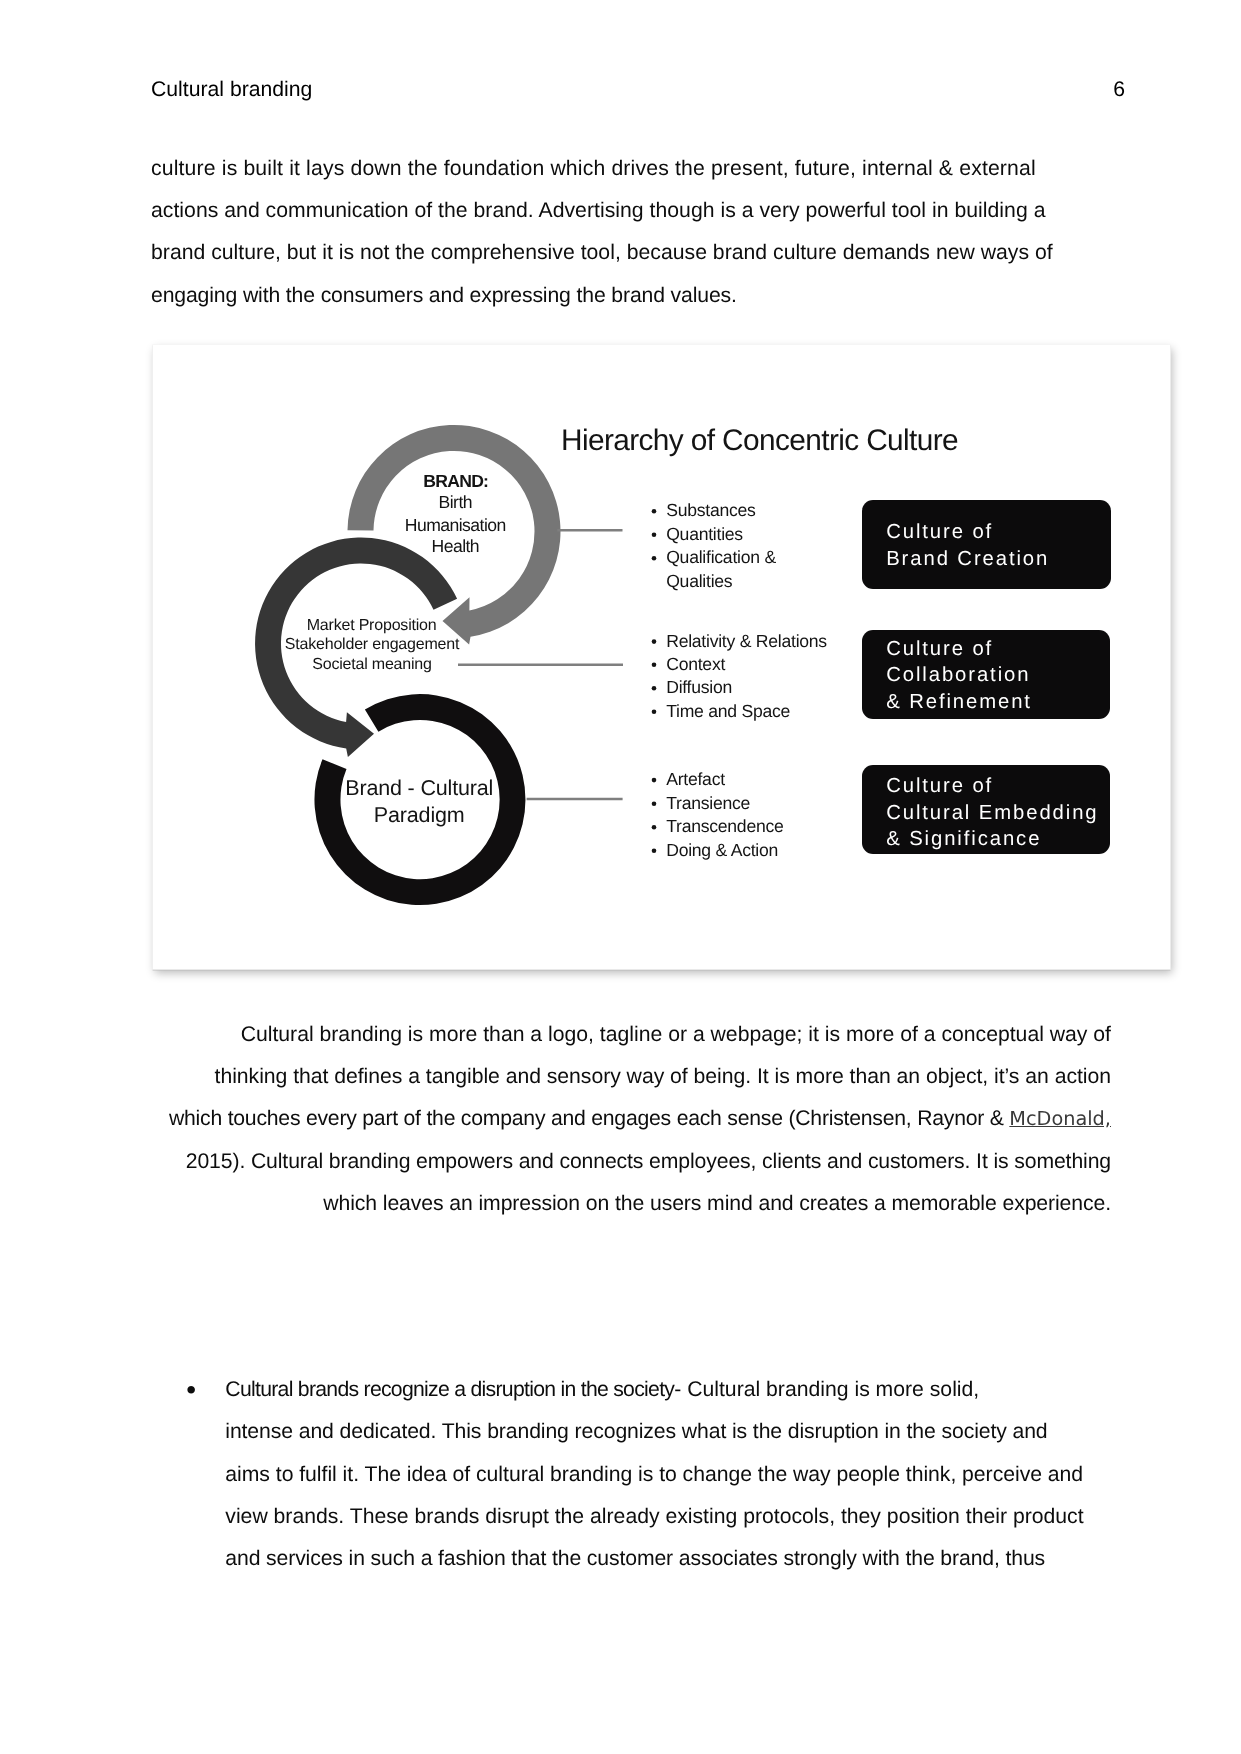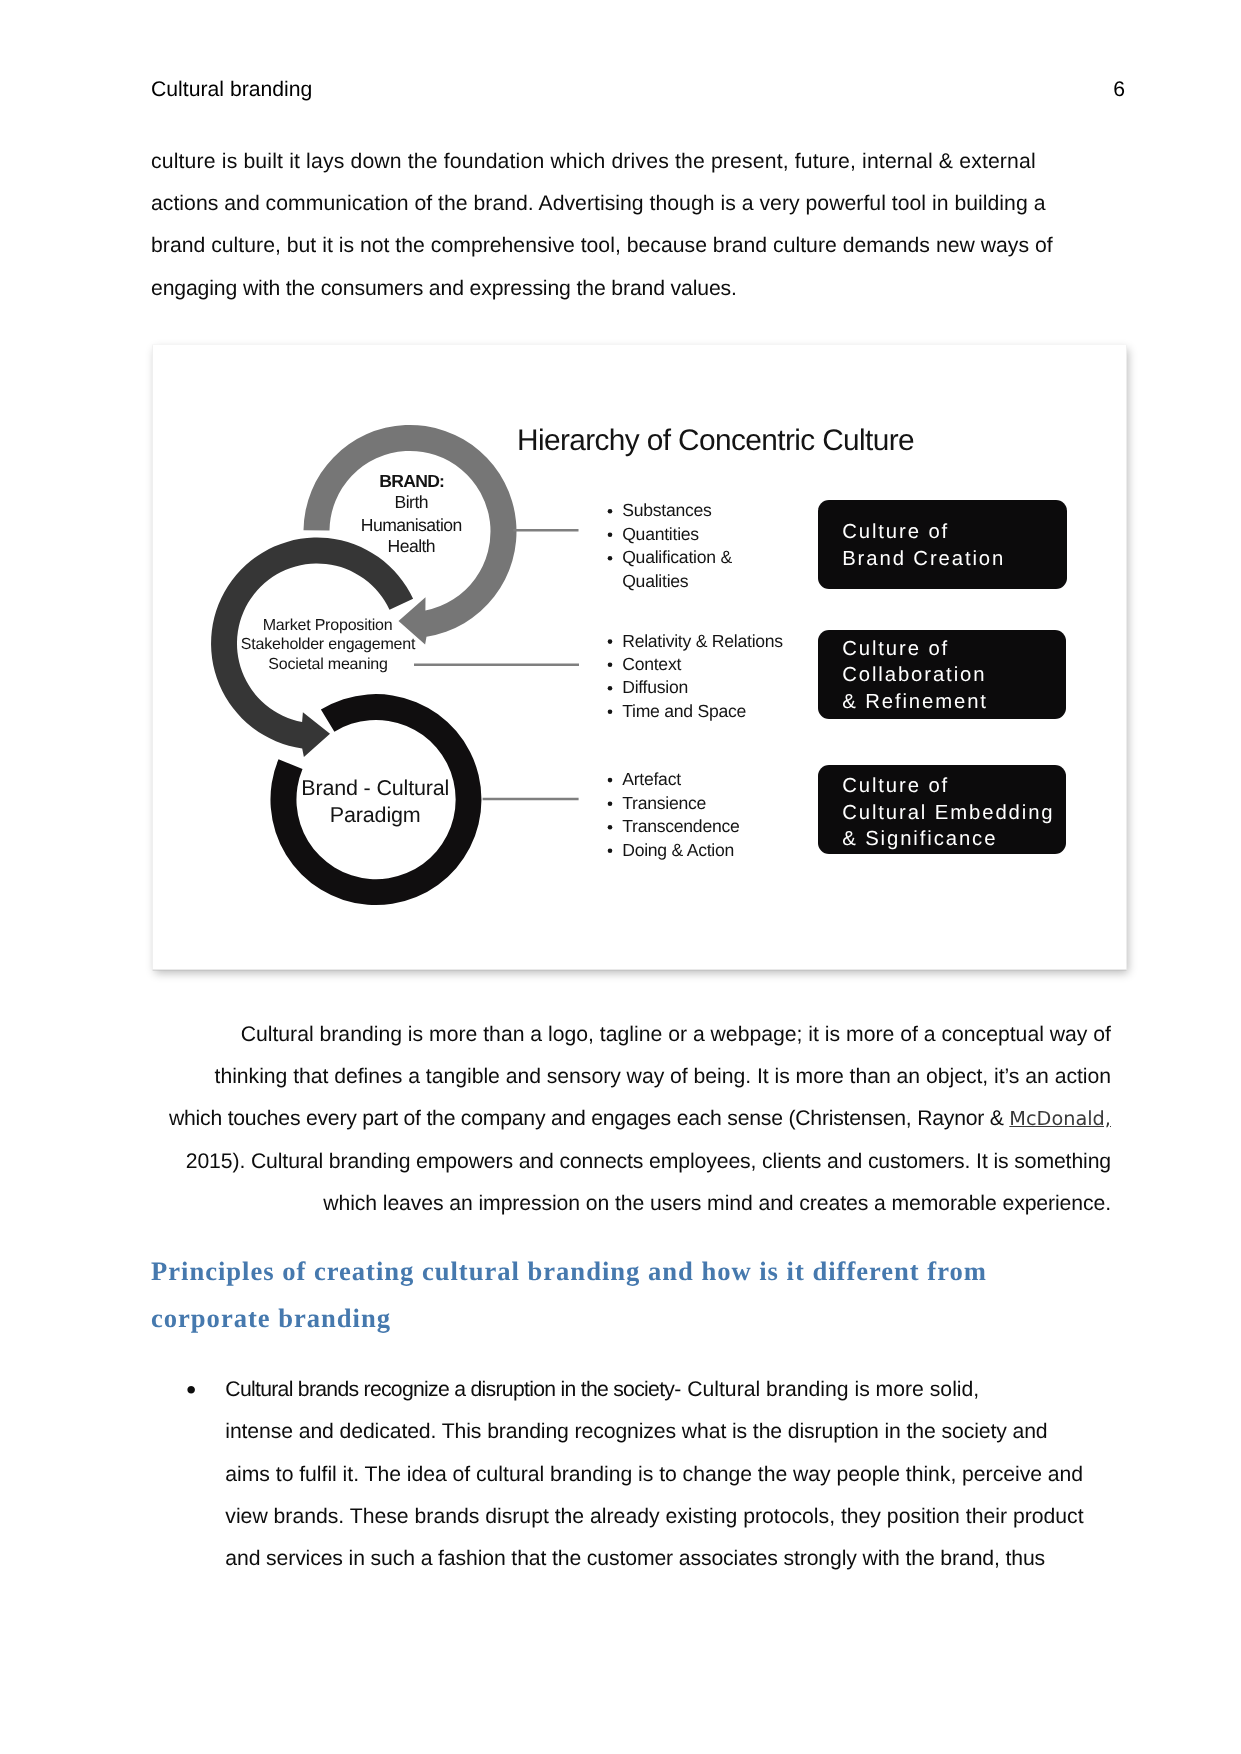--- a/index.html
+++ b/index.html
@@ -9,39 +9,39 @@
   .page{position:relative;width:1241px;height:1754px;overflow:hidden;background:#fff;filter:blur(0.3px);}
 
   
   .hdr{position:absolute;left:151px;top:79px;font-size:21.2px;color:#000;line-height:1;}
   .pageno{position:absolute;left:1101px;top:79px;width:24px;text-align:right;
           font-size:21.2px;color:#000;line-height:1;}
 
   
   .para{position:absolute;left:151px;width:960px;font-size:21.2px;color:#0d0d0d;
         line-height:42.2px;white-space:pre;}
-  .p1{top:141px;}
+  .p1{top:148px;}
   .p2{top:1014px;text-align:right;}
 
   .mcd{color:#3a3a3a;font-family:"DejaVu Sans",sans-serif;font-size:19.3px;text-decoration:underline;}
 
   
   .h2{position:absolute;left:151px;top:1248px;width:950px;
       font-family:"Liberation Serif",serif;font-weight:bold;font-size:26.6px;
       letter-spacing:0.98px;color:#4679ae;line-height:47.1px;white-space:pre;}
 
   
   .bul{position:absolute;left:225.3px;top:1369px;width:920px;font-size:21.2px;color:#0d0d0d;
        line-height:42.3px;white-space:pre;}
   .bul .dot{position:absolute;left:-39.0px;top:-0.3px;font-size:28px;line-height:42.3px;}
   .bul b{font-weight:normal;}
 
   
   .fig{position:absolute;left:153px;top:345px;width:973px;height:624px;background:#fff;
-       box-shadow:0 0 0 0.8px #f6f6f6, 0 1px 0 0.4px #b8b8b8, 2px 4px 9px rgba(0,0,0,0.28);}
+       box-shadow:0 0 0 0.8px #f6f6f6, 0 1px 0 0.4px #b8b8b8, 2px 4px 9px rgba(0,0,0,0.28);padding-left:44px;}
   .fig svg{display:block;filter:blur(0.3px);}
 </style>
 </head>
 <body>
 
 <div class="page">
 
   <div class="hdr">Cultural branding</div>
   <div class="pageno">6</div>
 
@@ -108,17 +108,16 @@
           <text x="689.2" y="362.5" font-family="&quot;Liberation Sans&quot;, sans-serif" font-size="20.3" fill="#ffffff" letter-spacing="1.9">&amp; Refinement</text>
           <text x="689.2" y="447.4" font-family="&quot;Liberation Sans&quot;, sans-serif" font-size="20.3" fill="#ffffff" letter-spacing="1.9">Culture of</text>
           <text x="689.2" y="473.5" font-family="&quot;Liberation Sans&quot;, sans-serif" font-size="20.3" fill="#ffffff" letter-spacing="1.9">Cultural Embedding</text>
           <text x="689.2" y="499.6" font-family="&quot;Liberation Sans&quot;, sans-serif" font-size="20.3" fill="#ffffff" letter-spacing="1.9">&amp; Significance</text>
         </g>
     </svg>
   </div>
 
   <div class="para p2"><span>Cultural branding is more than a logo, tagline or a webpage; it is more of a conceptual way of</span><br><span style="letter-spacing: -0.03px;">thinking that defines a tangible and sensory way of being. It is more than an object, it’s an action</span><br><span style="letter-spacing: -0.225px;">which touches every part of the company and engages each sense (Christensen, Raynor &amp; </span><span class="mcd">McDonald,</span><br><span style="letter-spacing: -0.115px;">2015). Cultural branding empowers and connects employees, clients and customers. It is something</span><br><span style="letter-spacing: -0.09px;">which leaves an impression on the users mind and creates a memorable experience.</span></div>
 
-  <div class="h2" style="color: rgb(70, 121, 174);"><span>Principles of creating cultural branding and how is it different from</span><br><span>corporate branding</span></div>
 
   <div class="bul"><span class="dot">•</span><b style="letter-spacing: -0.707px;">Cultural brands recognize a disruption in the society</b><span style="letter-spacing: 0px;">- Cultural branding is more solid,</span><br><span style="letter-spacing: -0.1px;">intense and dedicated. This branding recognizes what is the disruption in the society and</span><br><span style="letter-spacing: -0.029px;">aims to fulfil it. The idea of cultural branding is to change the way people think, perceive and</span><br><span style="letter-spacing: 0.001px;">view brands. These brands disrupt the already existing protocols, they position their product</span><br><span style="letter-spacing: -0.118px;">and services in such a fashion that the customer associates strongly with the brand, thus</span></div>
 
 </div>
 
 </body></html>

